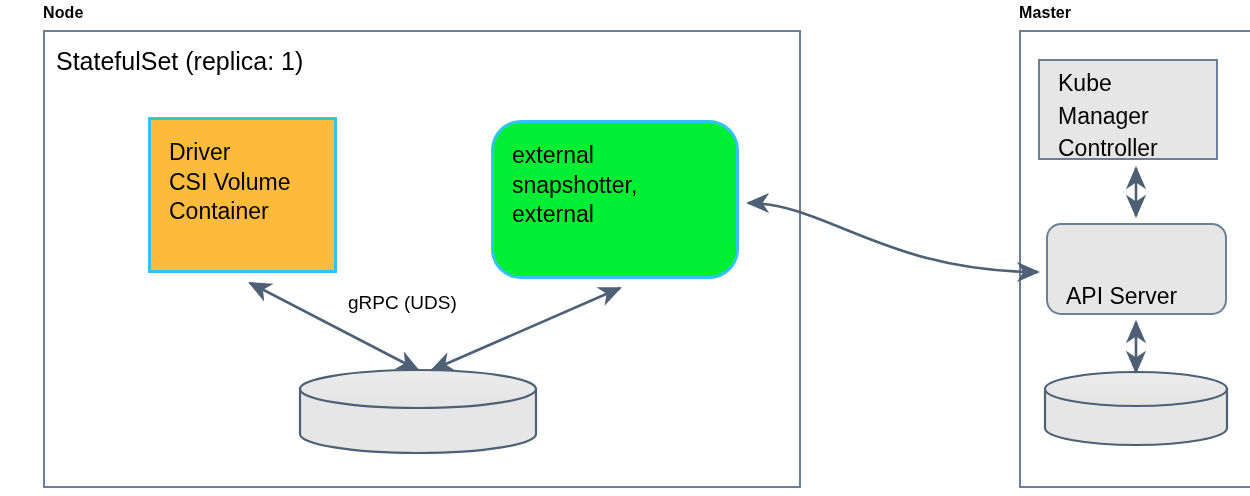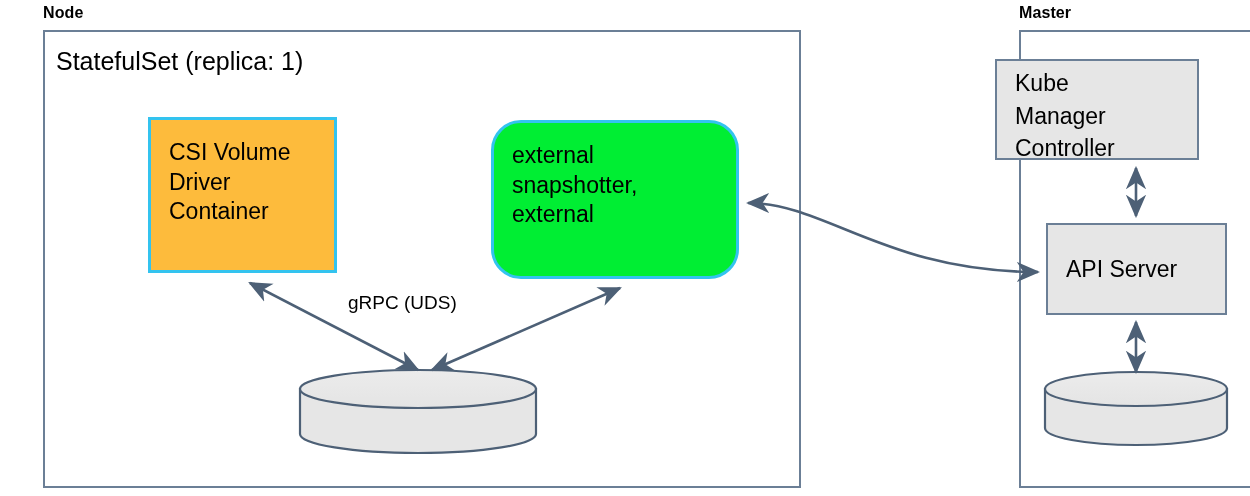--- a/index.html
+++ b/index.html
@@ -65,22 +65,23 @@
     box-sizing: border-box;
     background: #e6e6e6;
     border: 2px solid #6b7f96;
     font-size: 23px;
     line-height: 1.42;
     color: #000000;
     padding: 6px 0 0 18px;
   }
   .gray-box.vcenter {
     display: flex;
-    align-items: center;
+    align-items: flex-end;
     padding-top: 0;
+    border-radius: 15px;
   }
   .cyl-label {
     position: absolute;
     font-size: 19px;
     color: #000000;
     white-space: nowrap;
     text-align: center;
   }
   .edge-label {
     position: absolute;
@@ -97,38 +98,38 @@
 
   <div class="grp-label" style="left:17px; top:4px;">Node</div>
 
   <div class="grp-label" style="left:993px; top:4px;">Master</div>
 
   <div class="container-box" style="left:17px; top:30px; width:758px; height:458px;"></div>
 
   <div class="statefulset-title" style="left:30px; top:48px;">StatefulSet (replica: 1)</div>
 
   <div class="node-box orange-box" style="left:122px; top:117px; width:189px; height:156px;">
+    <span class="boxline">Driver</span>
     <span class="boxline">CSI Volume</span>
-    <span class="boxline">Driver</span>
     <span class="boxline">Container</span>
   </div>
 
   <div class="node-box green-box" style="left:465px; top:120px; width:248px; height:159px;">
     <span class="boxline">external</span>
     <span class="boxline">snapshotter,</span>
     <span class="boxline">external</span>
   </div>
 
   <div class="edge-label" style="left:322px; top:292px;">gRPC (UDS)</div>
 
   <div class="cyl-label" style="left:274px; top:408px; width:237px;">EmptyDir Volume</div>
 
   <div class="container-box" style="left:993px; top:30px; width:243px; height:458px;"></div>
 
-  <div class="gray-box" style="left:969px; top:59px; width:204px; height:101px;">
+  <div class="gray-box" style="left:1012px; top:59px; width:180px; height:101px;">
     <span class="boxline">Kube</span>
     <span class="boxline">Manager</span>
     <span class="boxline">Controller</span>
   </div>
 
   <div class="gray-box vcenter" style="left:1020px; top:223px; width:181px; height:92px;">
     <span class="boxline">API Server</span>
   </div>
 
   <div class="cyl-label" style="left:1020px; top:399px; width:160px; text-align:left; padding-left:18px;">etcd</div>

